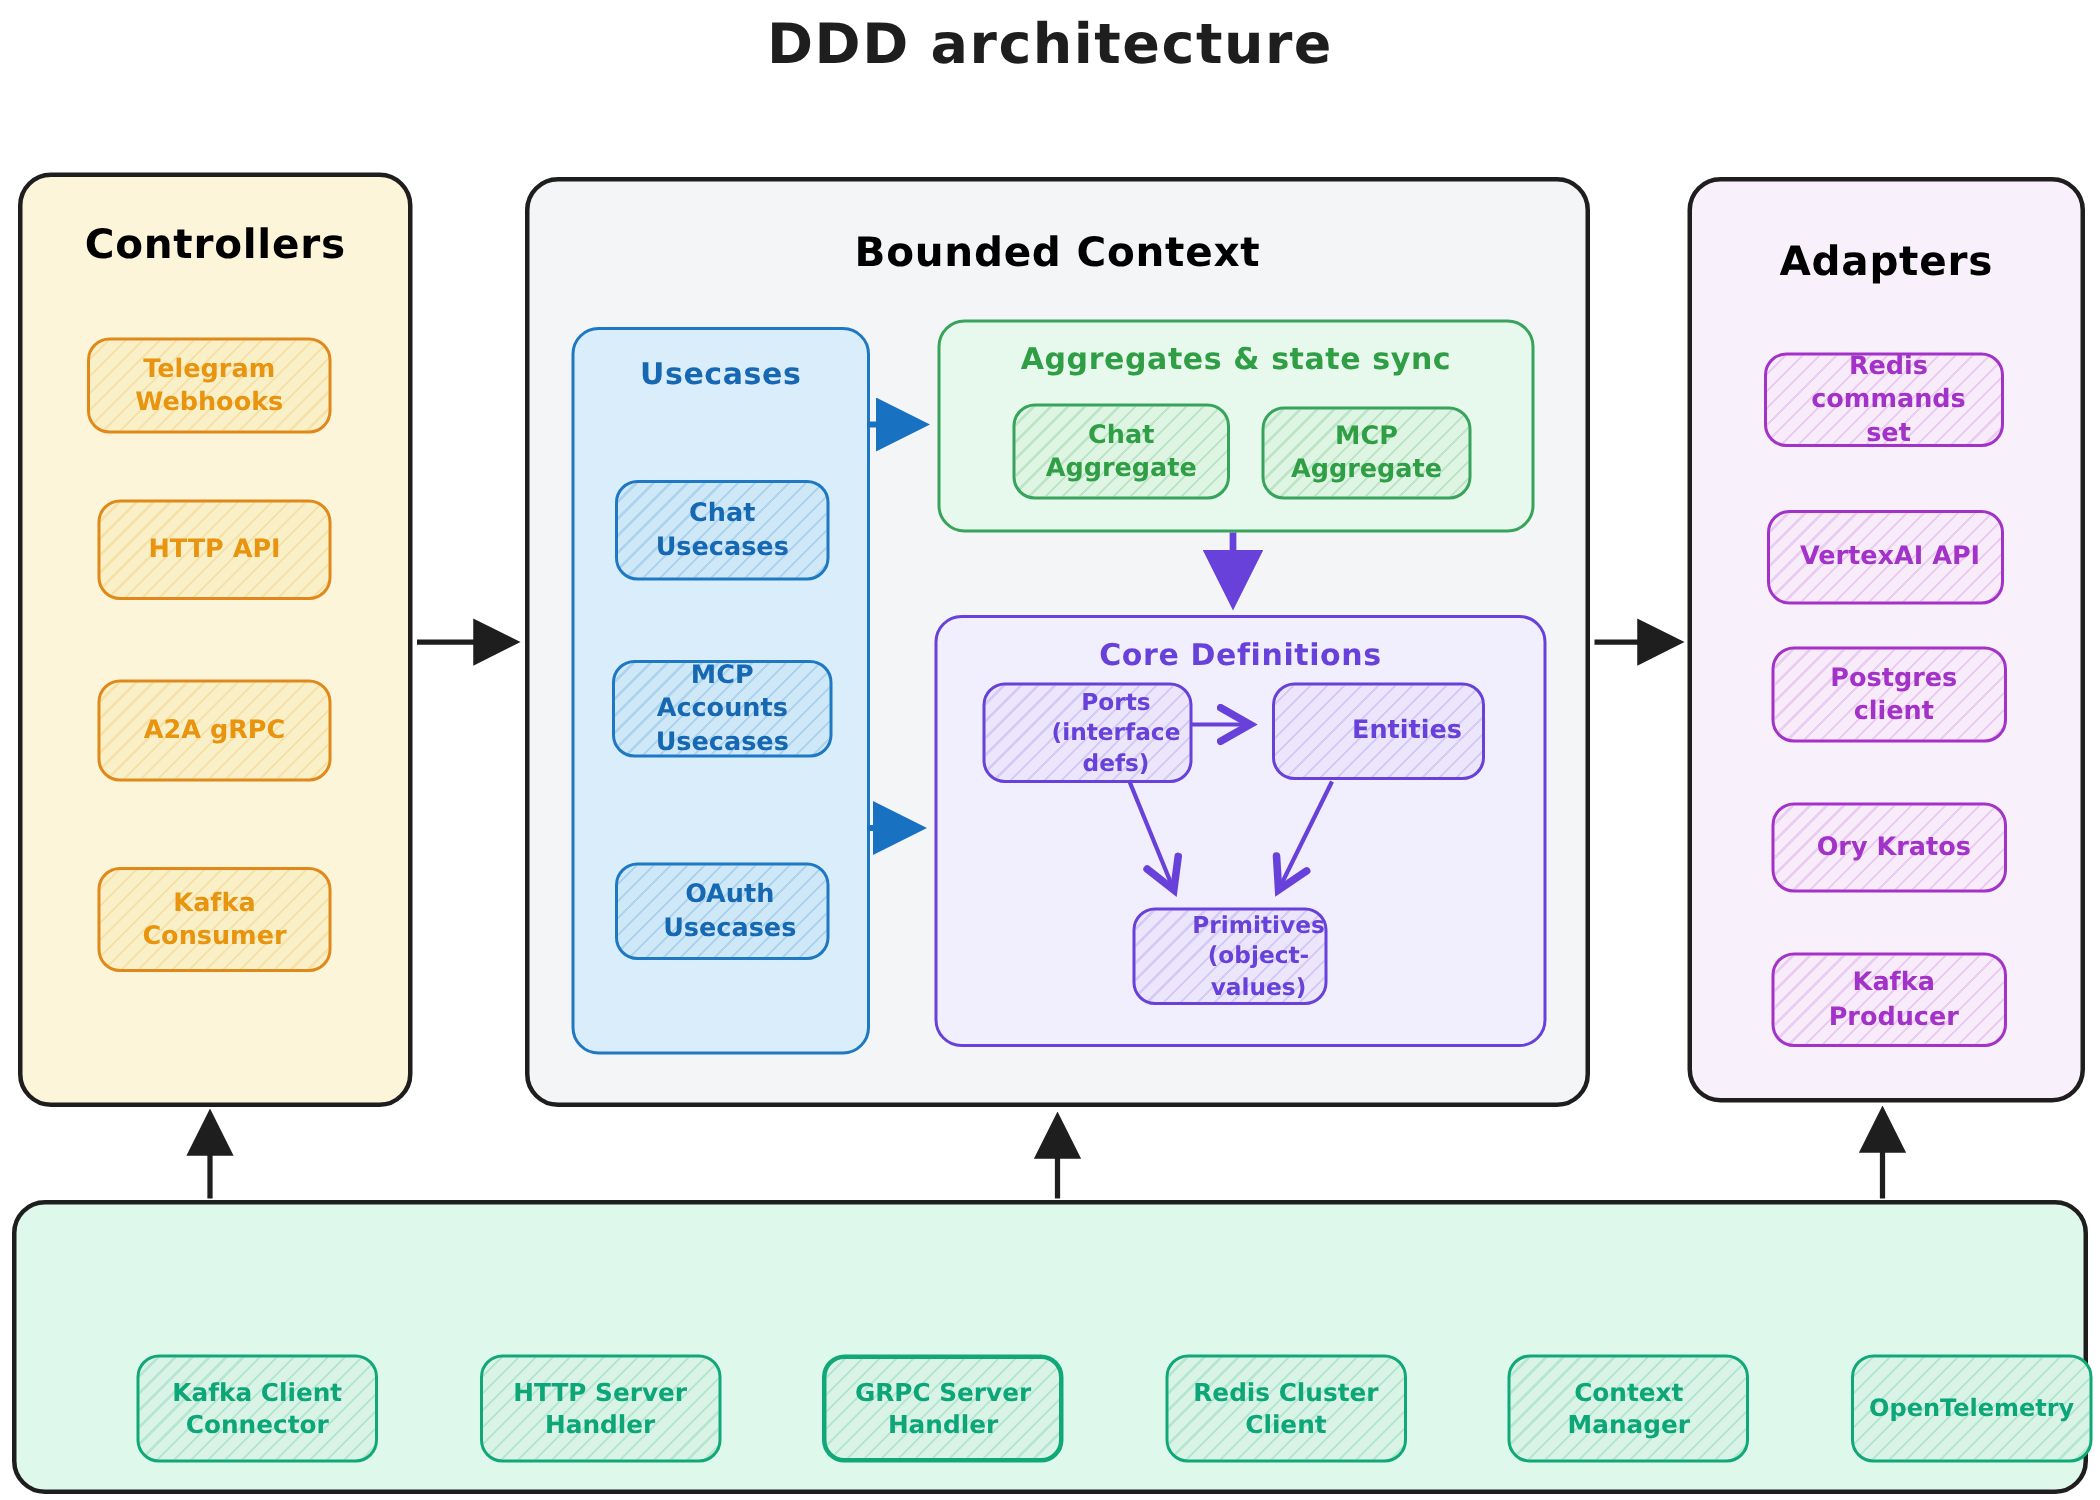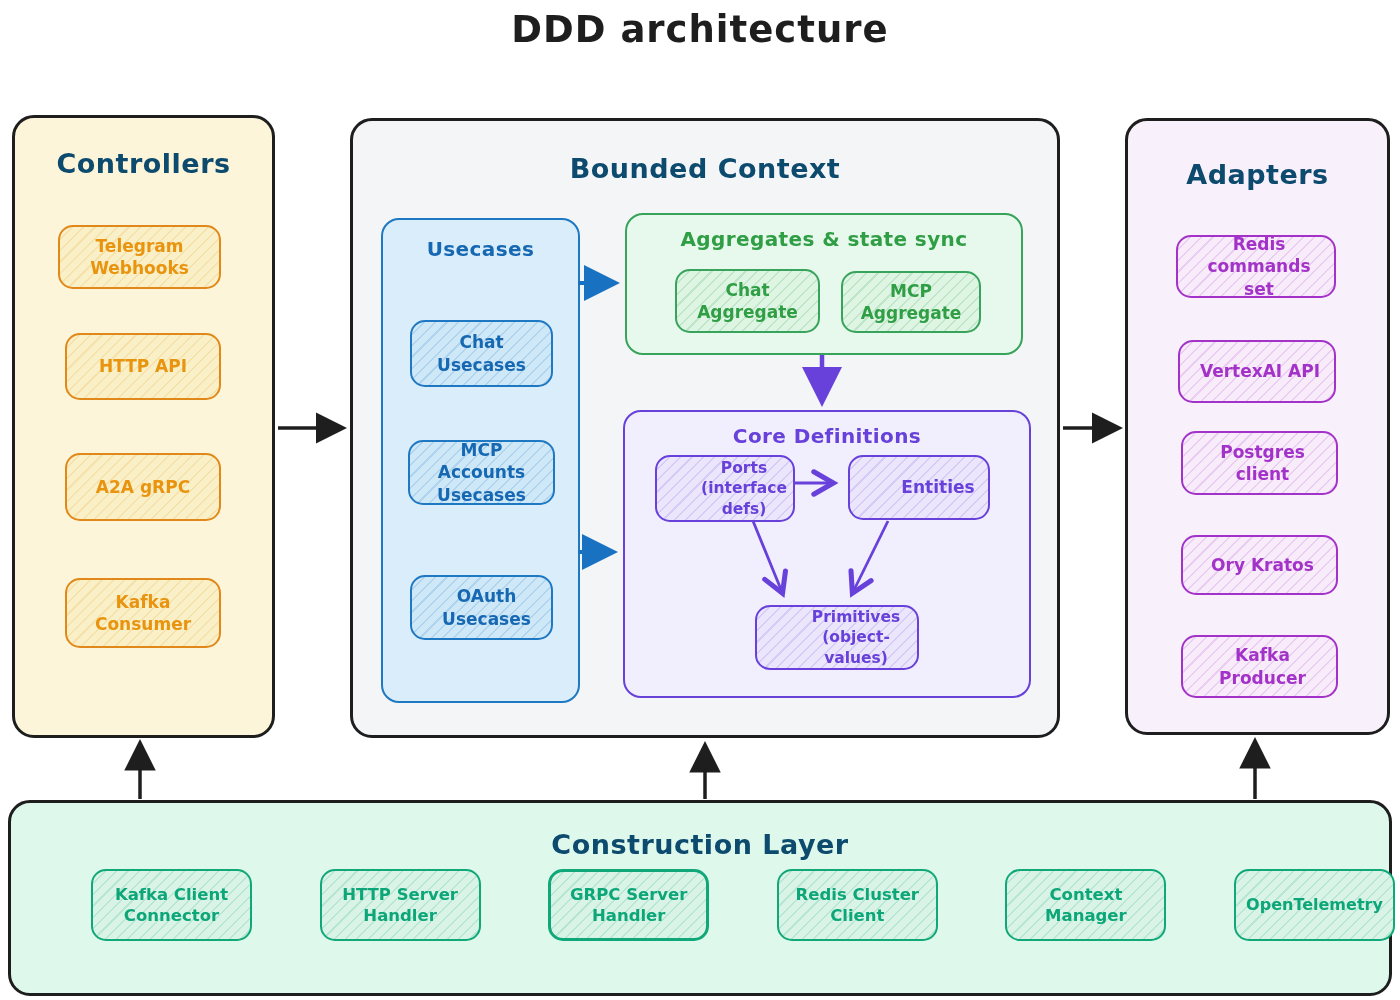--- a/index.html
+++ b/index.html
@@ -6,21 +6,21 @@
   body{
     width:1400px;height:1000px;position:relative;overflow:hidden;
     font-family:"DejaVu Sans","Liberation Sans",sans-serif;color:#1e1e1e;
   }
   .diagram-title{
     position:absolute;left:0;top:8px;width:100%;text-align:center;
     font-size:37px;font-weight:700;letter-spacing:1px;color:#1e1e1e;
   }
   
   .panel{position:absolute;border:3px solid #1e1e1e;border-radius:22px;box-sizing:border-box;}
-  .panel-title{position:absolute;width:100%;text-align:center;font-size:27px;font-weight:700;color:#0c4a6e;letter-spacing:0.5px;}
+  .panel-title{position:absolute;width:100%;text-align:center;font-size:27px;font-weight:700;color:#000000;letter-spacing:0.5px;}
   .p-controllers{left:12px;top:115px;width:263px;height:623px;background:#fcf5da;}
   .p-bounded{left:350px;top:118px;width:710px;height:620px;background:#f4f5f7;}
   .p-adapters{left:1125px;top:118px;width:265px;height:617px;background:#f8f0fa;}
   .p-construction{left:8px;top:800px;width:1384px;height:196px;background:#dff8ec;}
   
   .section{position:absolute;border-radius:18px;box-sizing:border-box;}
   .section-title{position:absolute;width:100%;text-align:center;font-size:20px;font-weight:700;letter-spacing:0.4px;}
   .s-usecases{left:28px;top:97px;width:199px;height:485px;background:#d9edfa;border:2.5px solid #1f78c2;}
   .s-usecases .section-title{top:17px;color:#1668b3;}
   .s-aggregates{left:272px;top:92px;width:398px;height:142px;background:#e7f8ec;border:2.5px solid #37a35b;}
@@ -55,21 +55,21 @@
     background:repeating-linear-gradient(135deg,rgba(163,51,200,0.16) 0 1.5px,rgba(0,0,0,0) 1.5px 8px),#f8ebfa;
     padding-left:12px;
   }
   .node.teal{
     border:2.5px solid #10a878;color:#0ca678;
     background:repeating-linear-gradient(135deg,rgba(16,168,120,0.17) 0 1.5px,rgba(0,0,0,0) 1.5px 8px),#d9f4e6;
   }
   .node.thick{border-width:3.5px;}
   
   .construction-row{
-    position:absolute;left:40px;top:66px;width:1304px;height:72px;
+    position:absolute;left:40px;top:100px;width:1304px;height:72px;
     display:flex;justify-content:space-between;align-items:flex-end;padding-left:40px;
   }
   .construction-row .node{position:static;width:161px;height:72px;}
   
   svg.arrows{position:absolute;left:0;top:0;pointer-events:none;}
 </style>
 </head>
 <body>
 
 <div class="diagram-title">DDD architecture</div>
@@ -95,35 +95,34 @@
   <div class="section s-aggregates">
     <div class="section-title">Aggregates &amp; state sync</div>
     <div class="node green" style="left:48px;top:54px;width:145px;height:64px;">Chat Aggregate</div>
     <div class="node green" style="left:214px;top:56px;width:140px;height:62px;">MCP Aggregate</div>
   </div>
 
   <div class="section s-core">
     <div class="section-title">Core Definitions</div>
     <div class="node purple" style="left:30px;top:43px;width:140px;height:67px;font-size:15.5px;">Ports (interface defs)</div>
     <div class="node purple" style="left:223px;top:43px;width:142px;height:65px;">Entities</div>
-    <div class="node purple" style="left:130px;top:193px;width:164px;height:65px;font-size:15.5px;">Primitives (object-values)</div>
+    <div class="node purple" style="left:130px;top:193px;width:130px;height:65px;font-size:15.5px;">Primitives (object-values)</div>
   </div>
 </div>
 
 <div class="panel p-adapters">
   <div class="panel-title" style="top:38px;">Adapters</div>
   <div class="node magenta" style="left:48px;top:114px;width:160px;height:63px;">Redis commands set</div>
   <div class="node magenta" style="left:50px;top:219px;width:158px;height:63px;">VertexAI API</div>
   <div class="node magenta" style="left:53px;top:310px;width:157px;height:64px;">Postgres client</div>
   <div class="node magenta" style="left:53px;top:414px;width:157px;height:60px;">Ory Kratos</div>
   <div class="node magenta" style="left:53px;top:514px;width:157px;height:63px;">Kafka Producer</div>
 </div>
 
 <div class="panel p-construction">
-  <div class="panel-title" style="top:26px;">Construction Layer</div>
   <div class="construction-row">
     <div class="node teal" style="font-size:16.5px;">Kafka Client Connector</div>
     <div class="node teal" style="font-size:16.5px;">HTTP Server Handler</div>
     <div class="node teal thick" style="font-size:16.5px;">GRPC Server Handler</div>
     <div class="node teal" style="font-size:16.5px;">Redis Cluster Client</div>
     <div class="node teal" style="font-size:16.5px;">Context Manager</div>
     <div class="node teal" style="font-size:16px;">OpenTelemetry</div>
   </div>
 </div>
 

